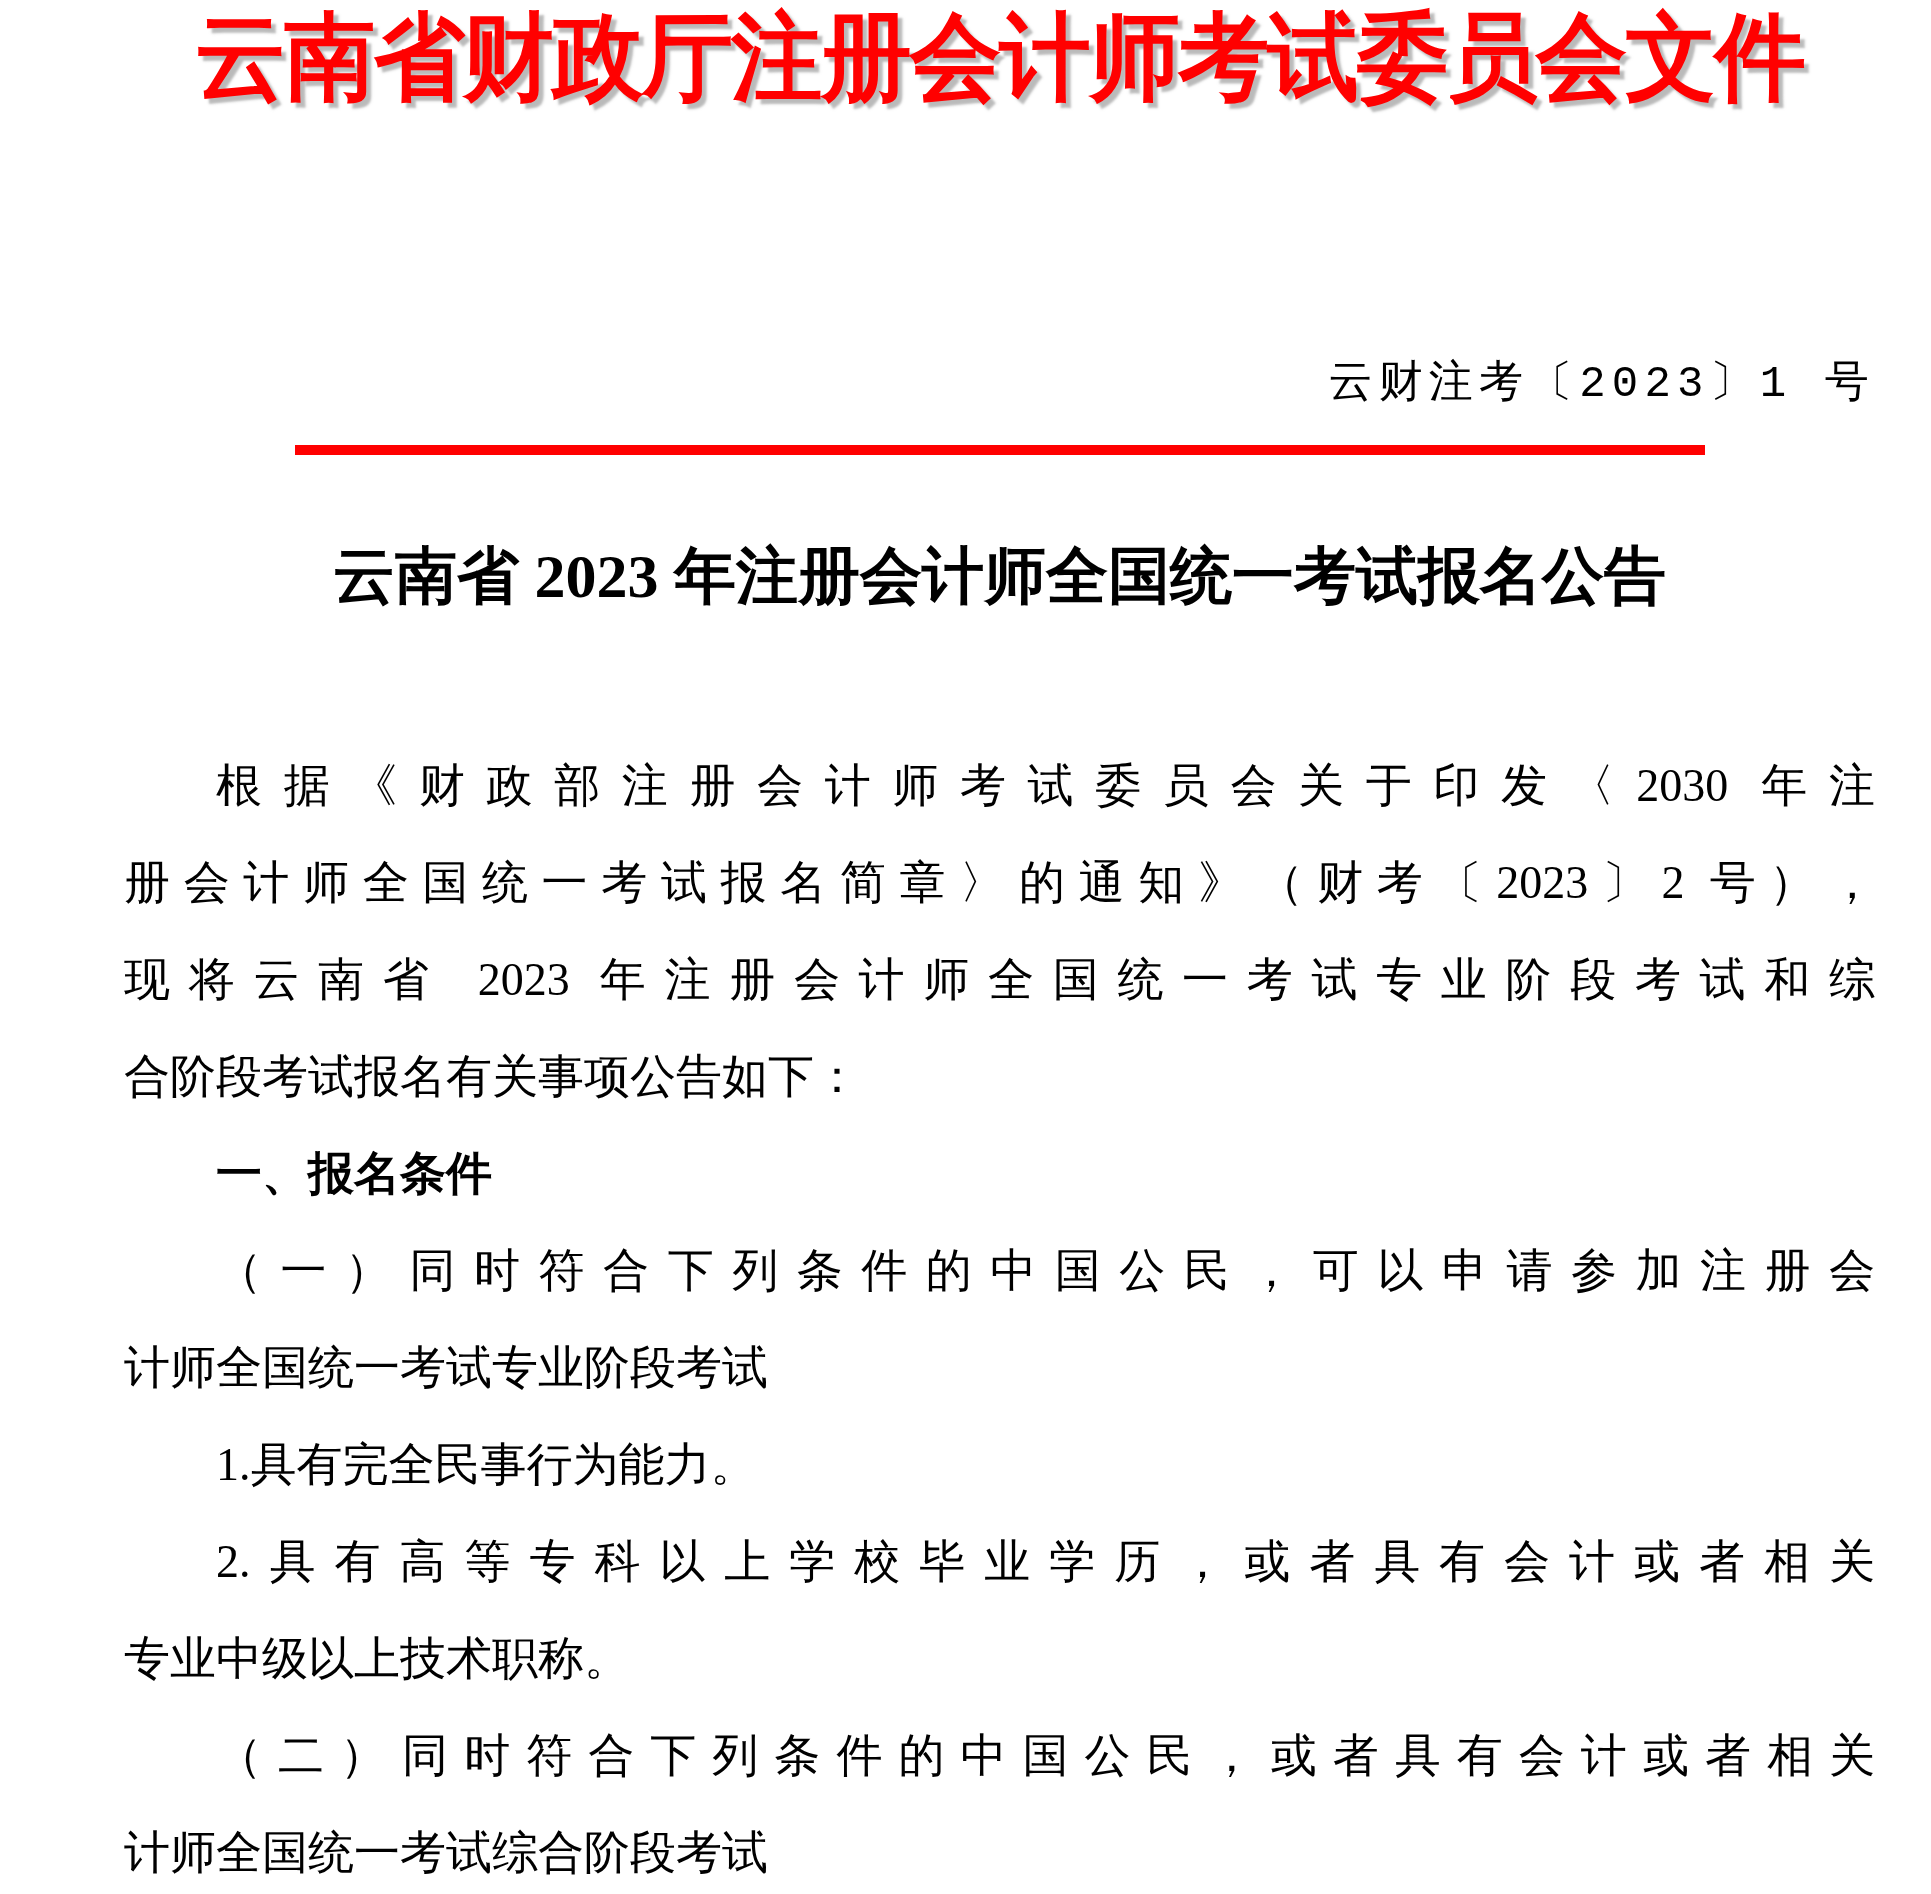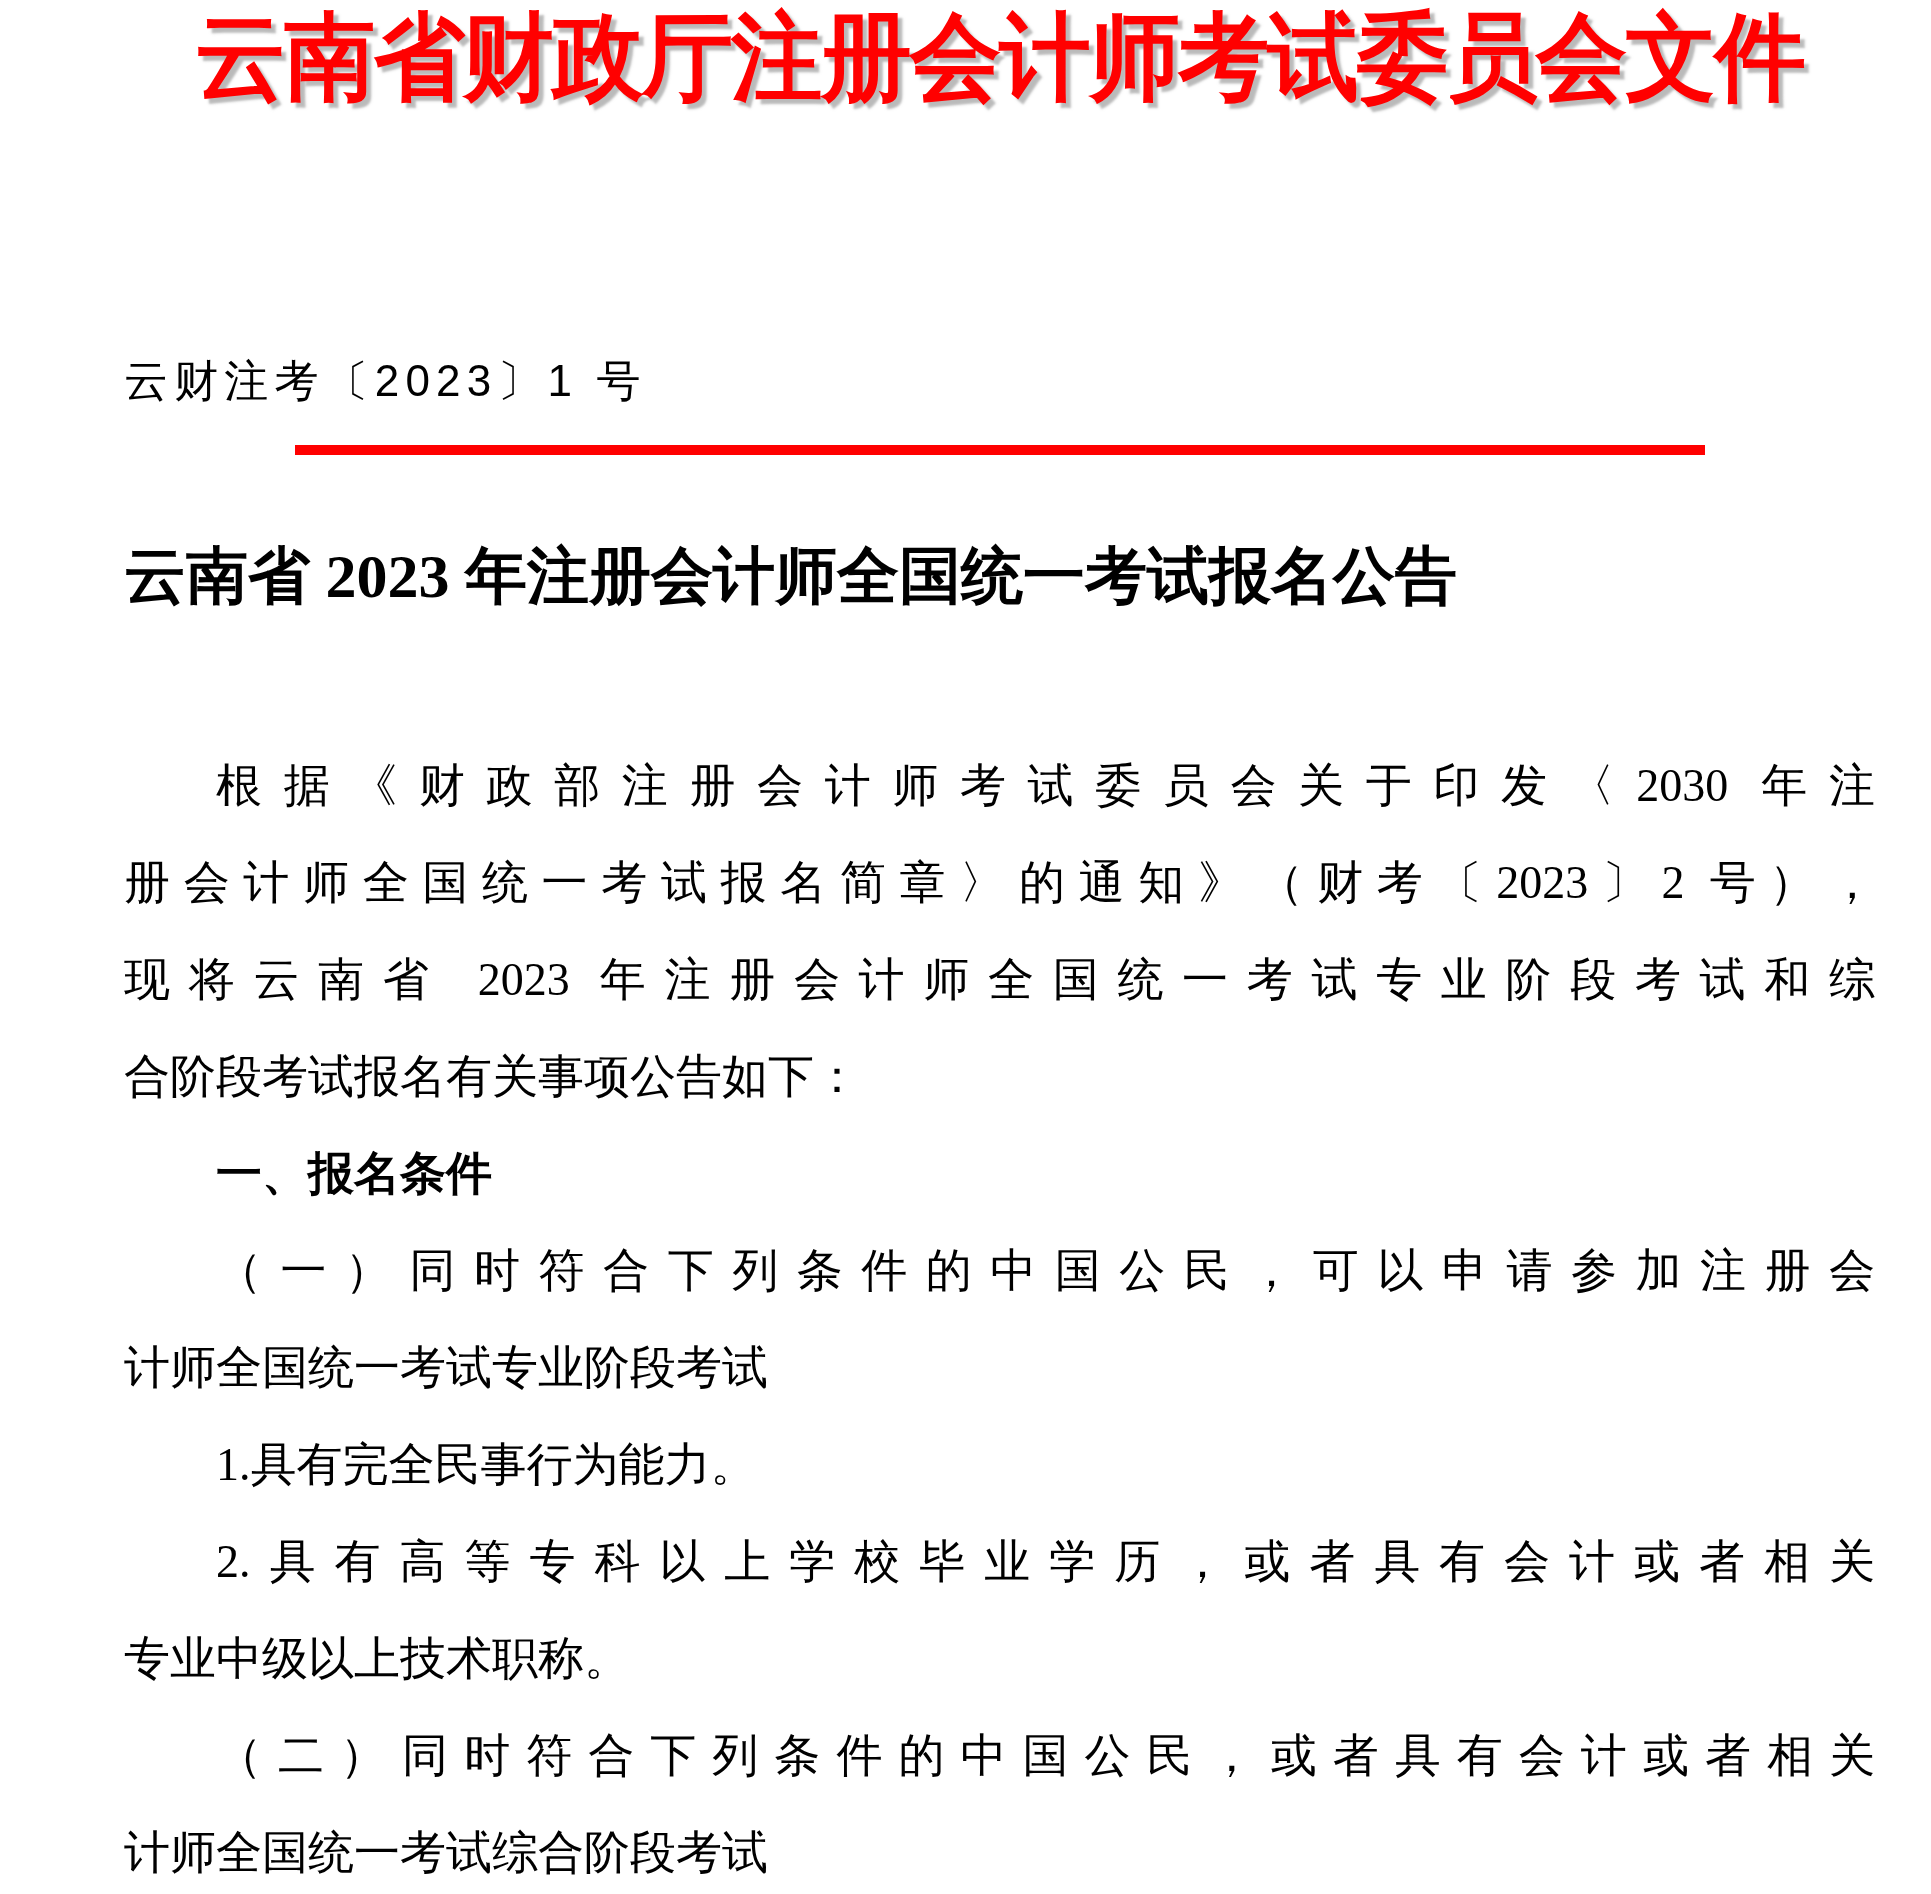--- a/index.html
+++ b/index.html
@@ -31,36 +31,36 @@
     line-height: 1.18;
     color: #ff0000;
     letter-spacing: -1.6px;
     text-shadow: 4.9px 4.9px 2.4px rgba(130,130,130,0.55);
     transform: scaleY(1.05);
     transform-origin: top center;
   }
   
   .doc-number {
     margin-top: 243px;
-    text-align: left;
+    text-align: right;
     font-size: 44px;
     letter-spacing: 0.14em;
-    font-family: Liberation Sans, sans-serif;
+    font-family: Liberation Mono, monospace;
   }
   
   .red-rule {
     width: 1410px;
     height: 10.5px;
     background: #ff0000;
     margin: 34px auto 0 auto;
   }
   
   .doc-title {
     margin: 84px 0 0 0;
-    text-align: left;
+    text-align: center;
     white-space: nowrap;
     font-family: "Liberation Serif", "DejaVu Serif", serif;
     font-weight: bold;
     font-size: 62px;
     line-height: 1.2;
     color: #000000;
   }
   
   .body-text {
     margin-top: 123px;

